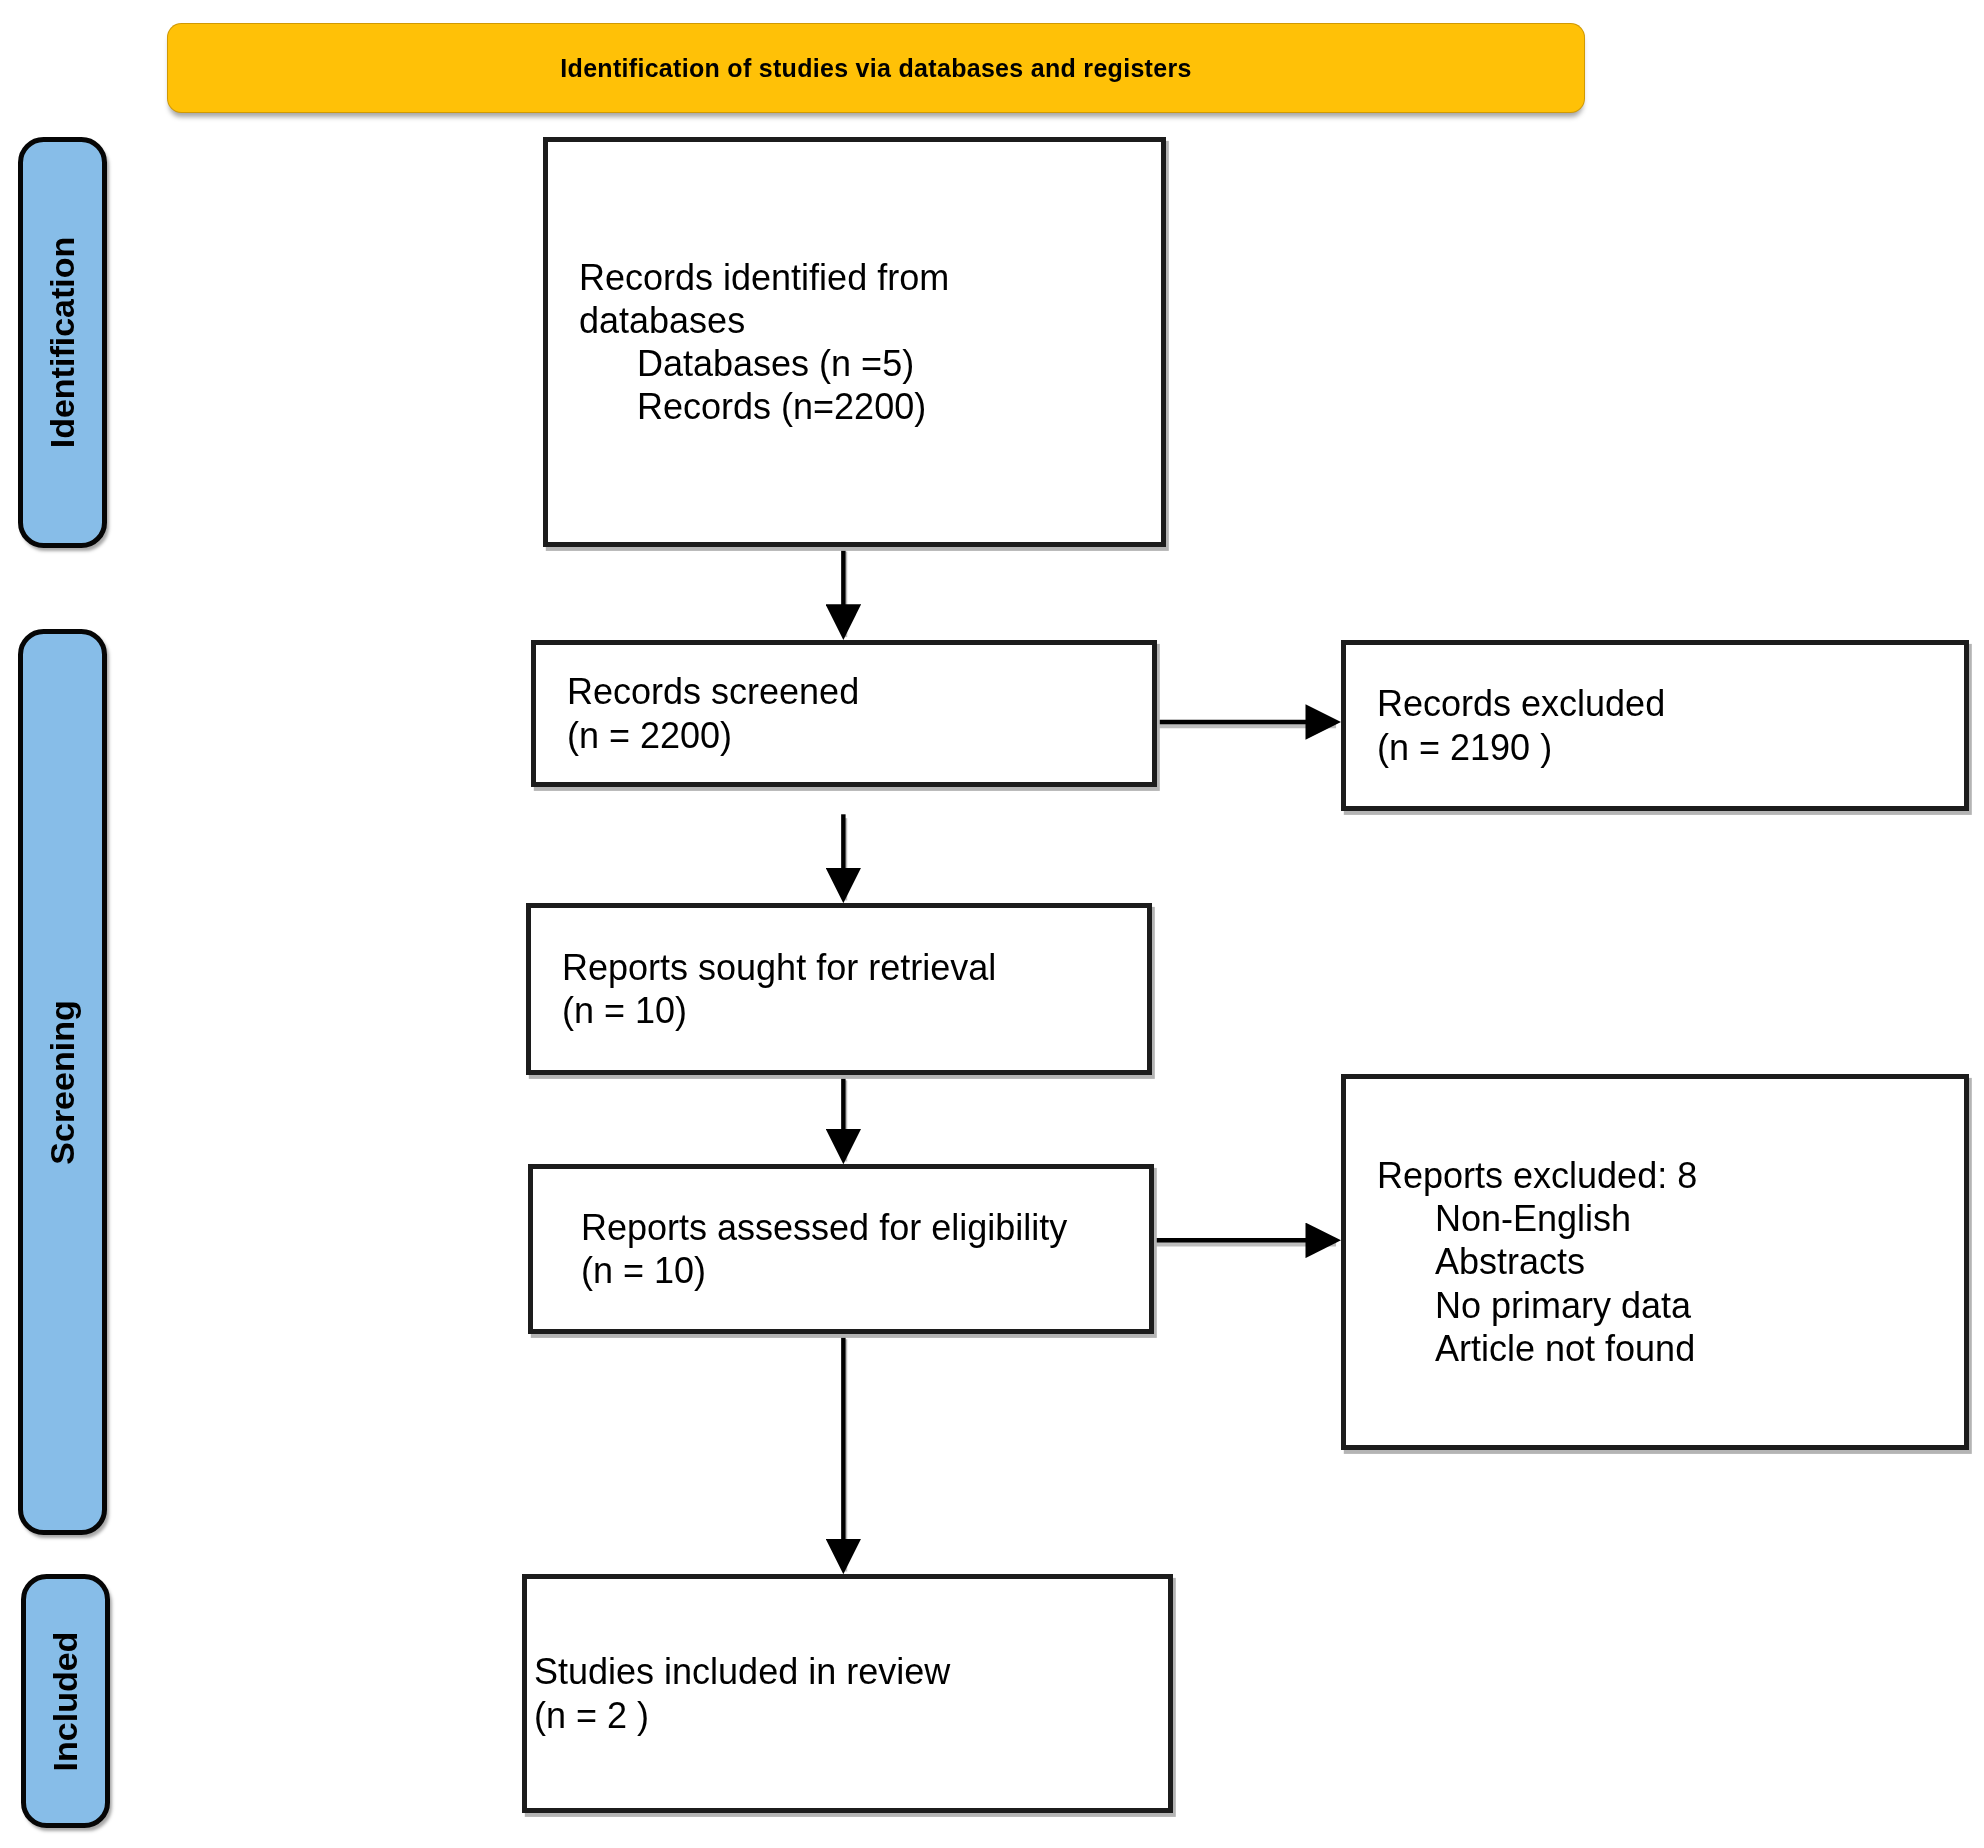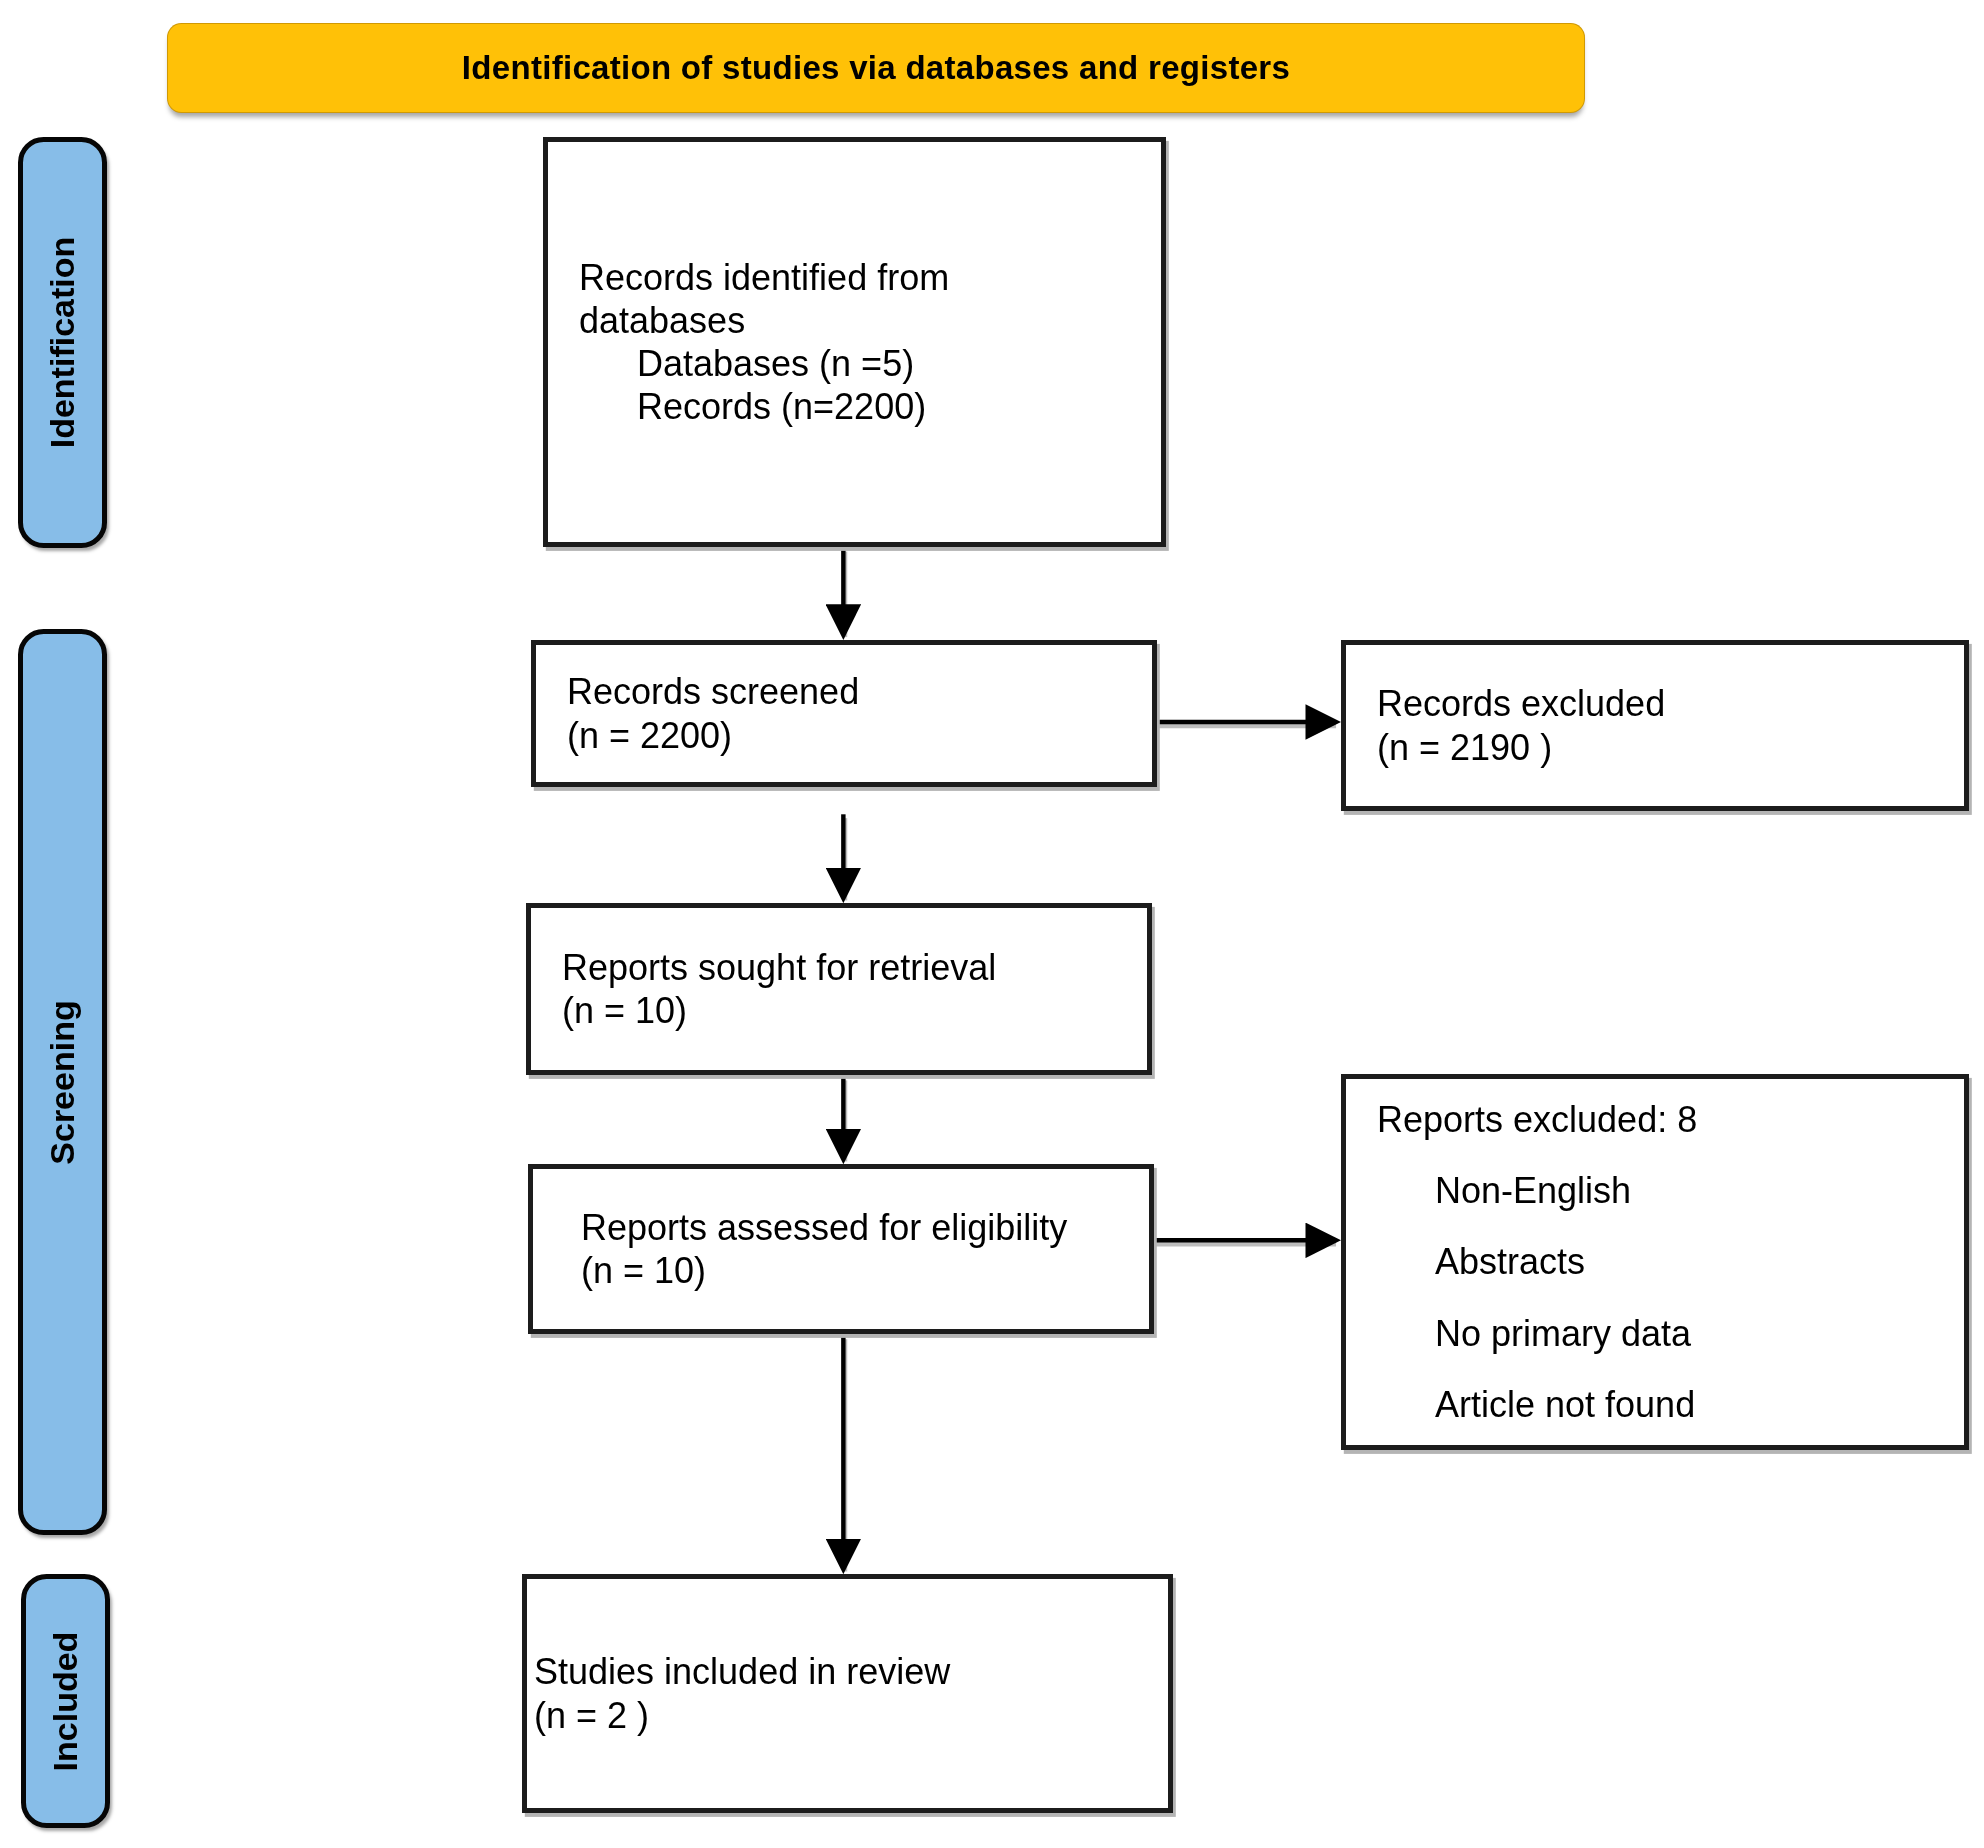--- a/index.html
+++ b/index.html
@@ -24,21 +24,21 @@
   
   .banner{
     left:167px; top:23px; width:1418px; height:90px;
     background:var(--header-fill);
     border:1.7px solid rgba(120,80,0,0.35);
     border-radius:14.4px;
     box-shadow:0 5.6px 5.6px -2.2px rgba(0,0,0,0.35);
     display:flex; align-items:center; justify-content:center;
   }
   .banner-title{
-    font-size:33px; font-weight:bold; text-align:center; letter-spacing:0.3px;
+    font-size:25px; font-weight:bold; text-align:center; letter-spacing:0.3px;
   }
 
   
   .stage{
     background:var(--stage-fill);
     border:5.6px solid #060606;
     border-radius:25.6px;
     box-shadow:2.8px 3.9px 3.3px -1.1px rgba(0,0,0,0.35);
     display:flex; align-items:center; justify-content:center;
   }
@@ -62,21 +62,21 @@
   .fbox .line{
     font-size:36px; line-height:1.2; text-align:left;
   }
   .fbox .indent{padding-left:58px;}
 
   .box-records-identified{left:543px;  top:137px;  width:623px; height:410px;}
   .box-records-screened {left:531px;  top:640px; width:626px; height:147px;}
   .box-records-excluded {left:1341px; top:640px; width:628px; height:171px;}
   .box-reports-sought   {left:526px;  top:903px; width:626px; height:172px;}
   .box-reports-assessed {left:528px;  top:1164px; width:626px; height:170px;padding-left:48px;}
-  .box-reports-excluded {left:1341px; top:1074px; width:628px; height:376px;gap:28px;}
+  .box-reports-excluded {left:1341px; top:1074px; width:628px; height:376px;}
   .box-studies-included {left:522px;  top:1574px; width:651px; height:239px;padding-left:7px;}
 
   .arrow-layer{left:0;top:0;width:1985px;height:1848px;pointer-events:none;}
 </style>
 </head>
 <body>
 
 <div class="canvas">
 
   <svg class="abs arrow-layer" width="1985" height="1848" viewBox="0 0 3573 3327" xmlns="http://www.w3.org/2000/svg">

